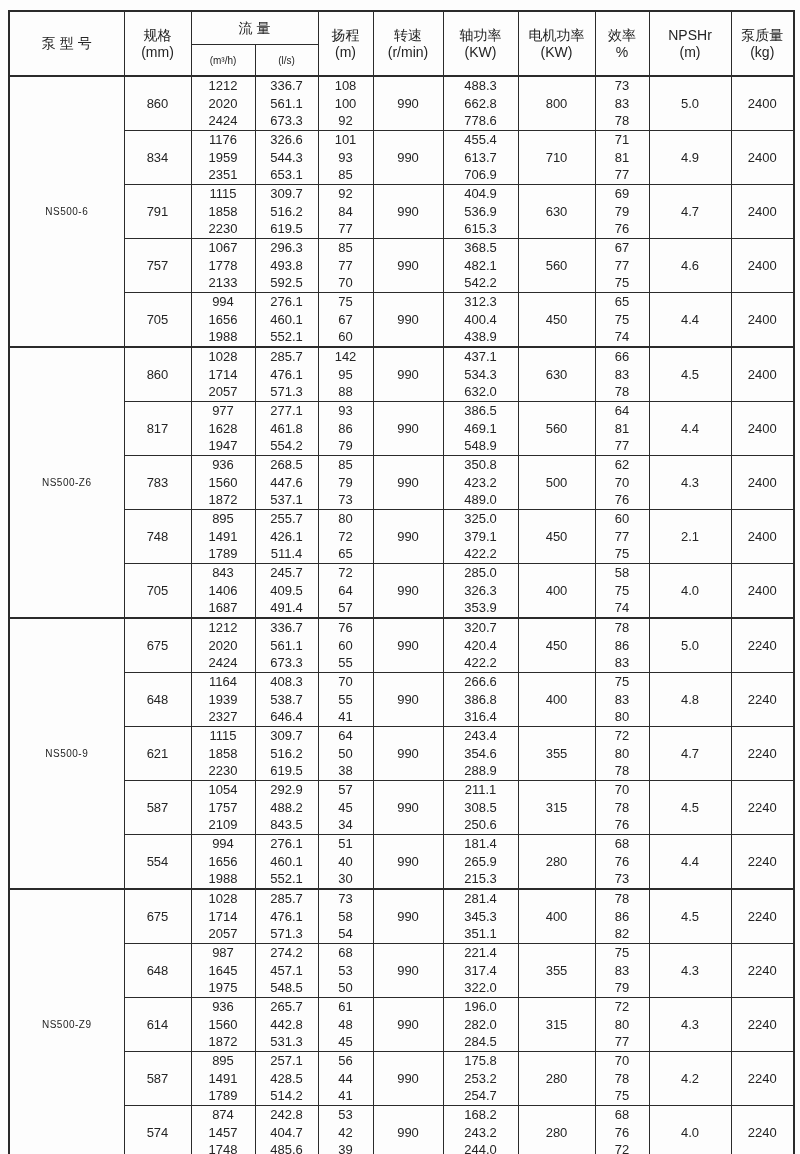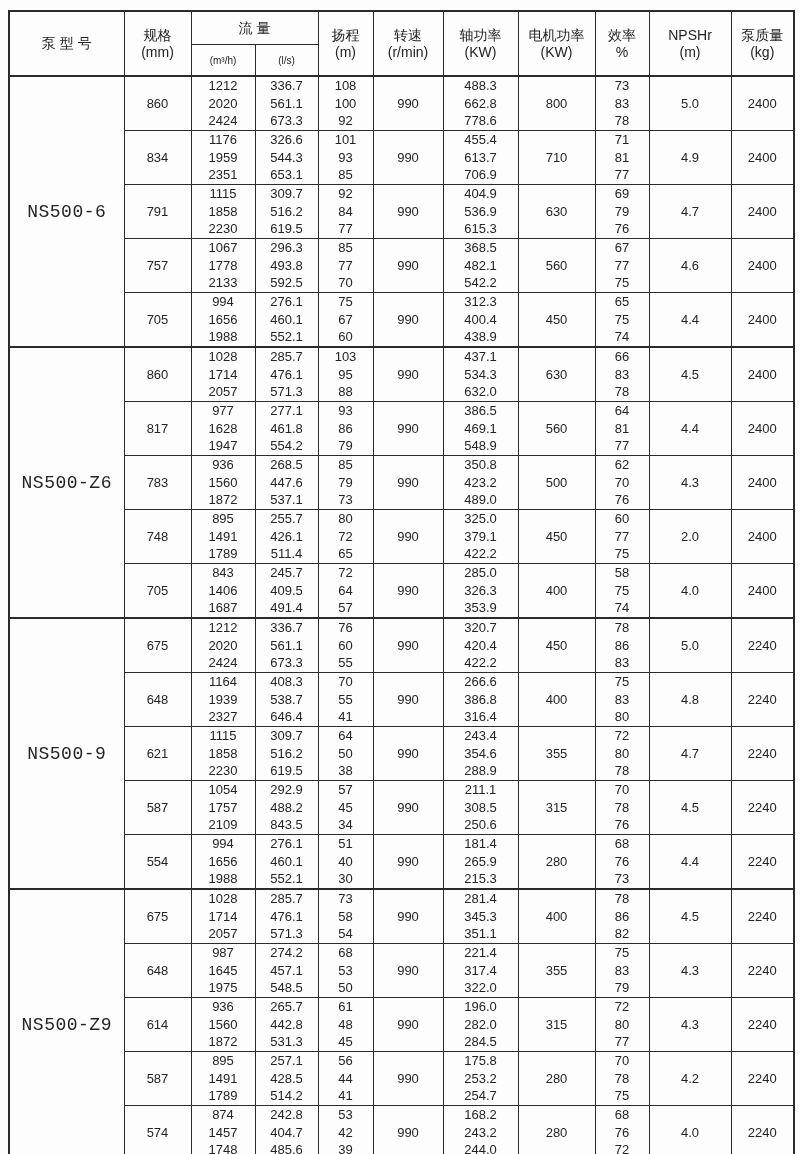--- a/index.html
+++ b/index.html
@@ -34,23 +34,22 @@
     font-size: 14px;
     line-height: 17px;
   }
   .spec-table thead tr.head-top th { height: 32px; }
   .spec-table thead tr.head-sub th { height: 30px; font-size: 10px; }
   .spec-table tbody { border-top: 2px solid #2b2b2b; }
   .spec-table thead { border-bottom: 2px solid #2b2b2b; }
   .spec-table tbody tr { height: 53px; }
   .spec-table td { font-size: 13px; }
   .spec-table td.model-cell {
-    font-size: 18px;
+    font-size: 10px;
     letter-spacing: 0.5px;
-    font-family: Liberation Mono, monospace;
   }
   .spec-table td.tri div {
     line-height: 17.5px;
   }
   .spec-table td.single { line-height: 53px; }
   
   col.c-model { width: 115px; }
   col.c-spec  { width: 67px; }
   col.c-m3h   { width: 64px; }
   col.c-ls    { width: 63px; }
@@ -293,21 +292,21 @@
             <div>1028</div>
             <div>1714</div>
             <div>2057</div>
           </td>
           <td class="tri">
             <div>285.7</div>
             <div>476.1</div>
             <div>571.3</div>
           </td>
           <td class="tri">
-            <div>103</div>
+            <div>142</div>
             <div>95</div>
             <div>88</div>
           </td>
           <td class="single">990</td>
           <td class="tri">
             <div>437.1</div>
             <div>534.3</div>
             <div>632.0</div>
           </td>
           <td class="single">630</td>
@@ -405,21 +404,21 @@
             <div>325.0</div>
             <div>379.1</div>
             <div>422.2</div>
           </td>
           <td class="single">450</td>
           <td class="tri">
             <div>60</div>
             <div>77</div>
             <div>75</div>
           </td>
-          <td class="single">2.0</td>
+          <td class="single">2.1</td>
           <td class="single">2400</td>
         </tr>
         <tr>
           <td class="single">705</td>
           <td class="tri">
             <div>843</div>
             <div>1406</div>
             <div>1687</div>
           </td>
           <td class="tri">

